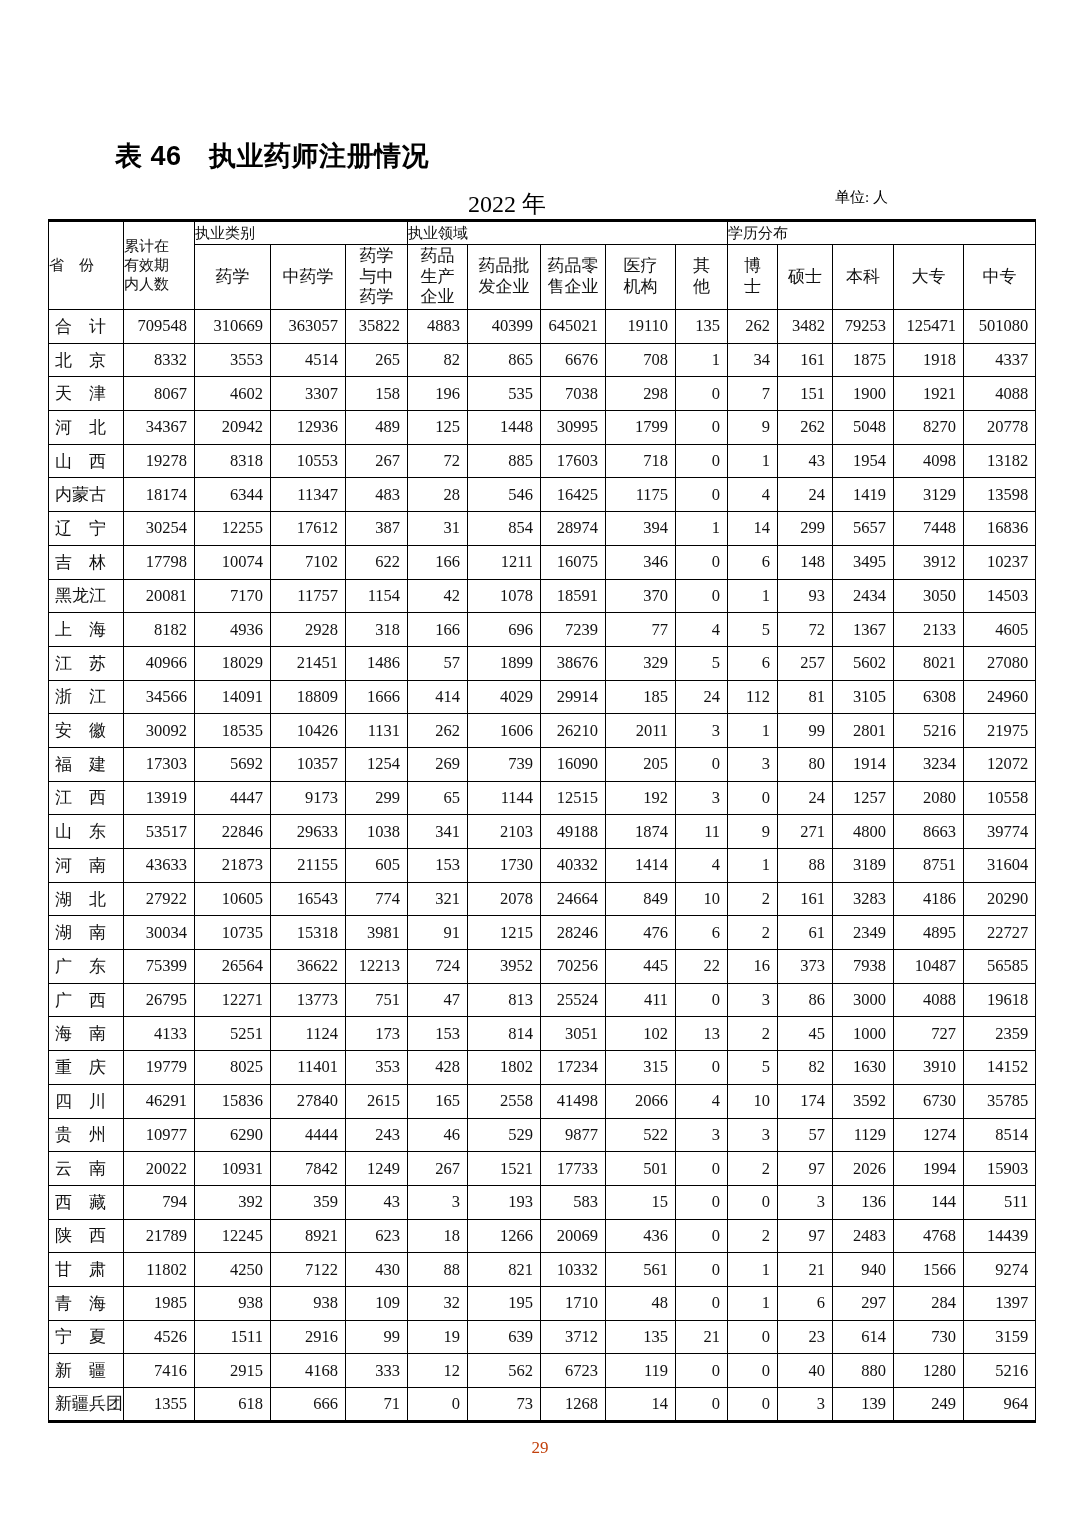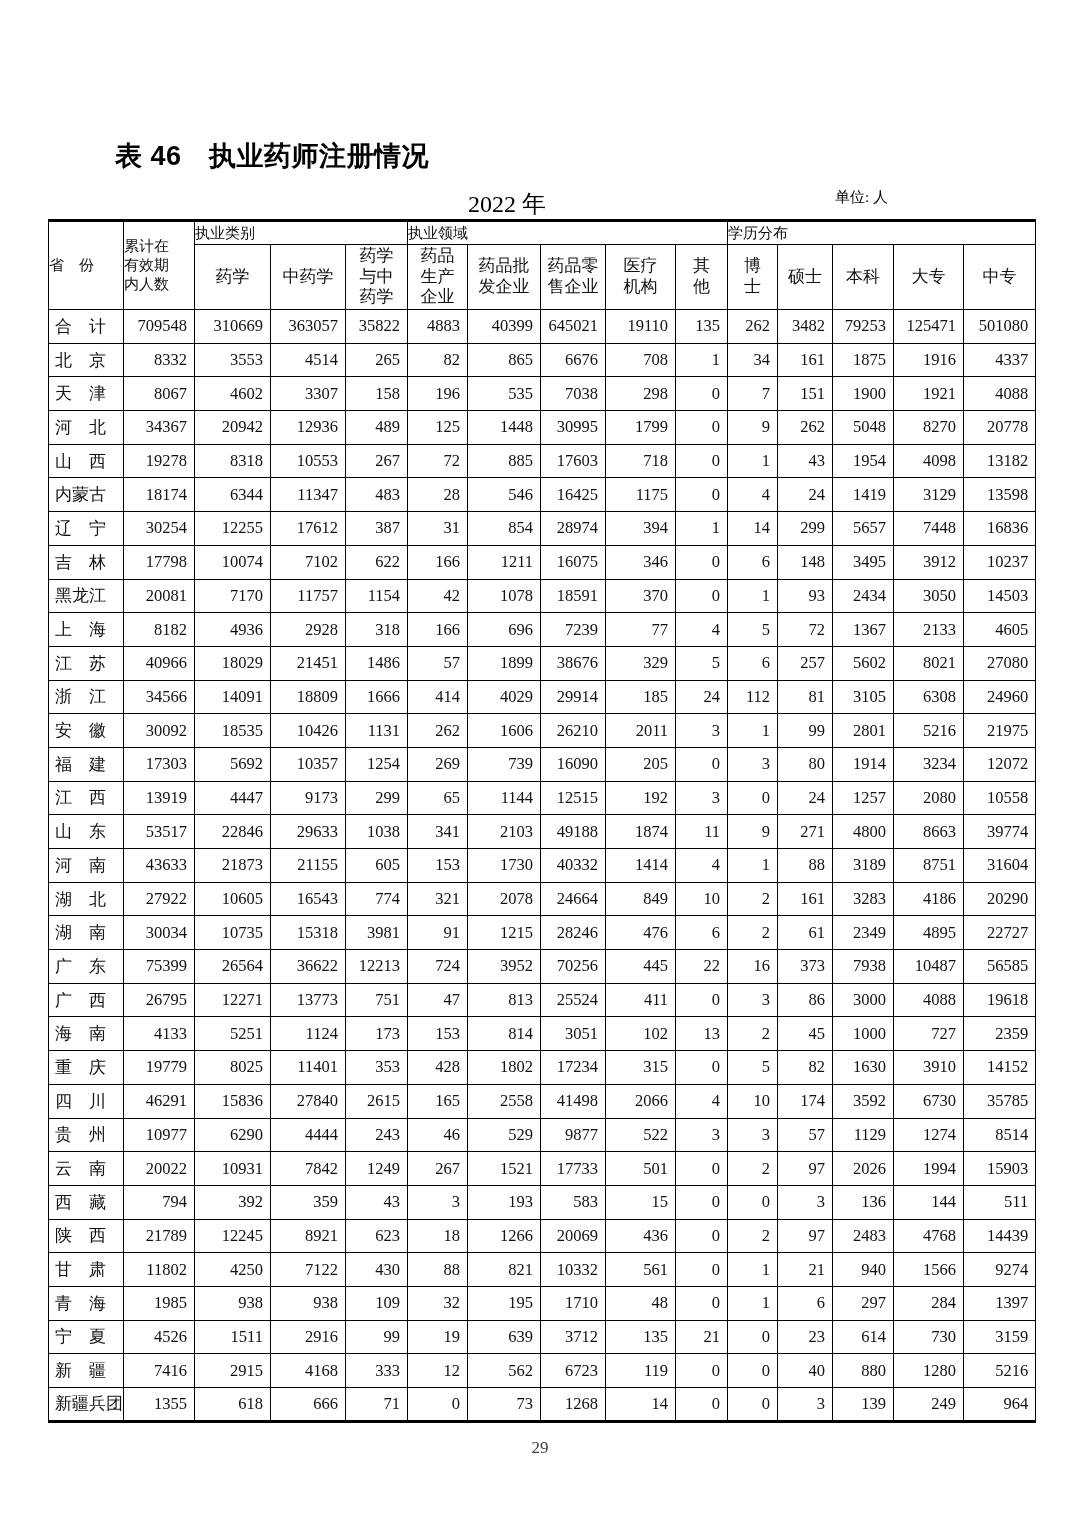--- a/index.html
+++ b/index.html
@@ -47,21 +47,21 @@
   td.prov {
     font-size: 17px; text-align: left; padding-left: 6px;
     vertical-align: middle; white-space: nowrap; font-family: Liberation Serif, serif;
   }
   td.num {
     font-size: 16.5px; text-align: right; padding-right: 7px;
     vertical-align: middle; white-space: nowrap;
   }
   .page-number {
     position: absolute; left: 0; top: 1426px; width: 1080px;
-    text-align: center; font-size: 17px; color: #404040;
+    text-align: center; font-size: 17px; color: #c2410c;
   }
 </style>
 </head>
 <body>
 
 <div class="page">
 
   <div class="title">表 46　执业药师注册情况</div>
   <div class="year-label">2022 年</div>
   <div class="unit-label">单位: 人</div>
@@ -144,21 +144,21 @@
           <td class="num">4514</td>
           <td class="num">265</td>
           <td class="num">82</td>
           <td class="num">865</td>
           <td class="num">6676</td>
           <td class="num">708</td>
           <td class="num">1</td>
           <td class="num">34</td>
           <td class="num">161</td>
           <td class="num">1875</td>
-          <td class="num">1916</td>
+          <td class="num">1918</td>
           <td class="num">4337</td>
         </tr>
         <tr>
           <td class="prov">天　津</td>
           <td class="num">8067</td>
           <td class="num">4602</td>
           <td class="num">3307</td>
           <td class="num">158</td>
           <td class="num">196</td>
           <td class="num">535</td>

